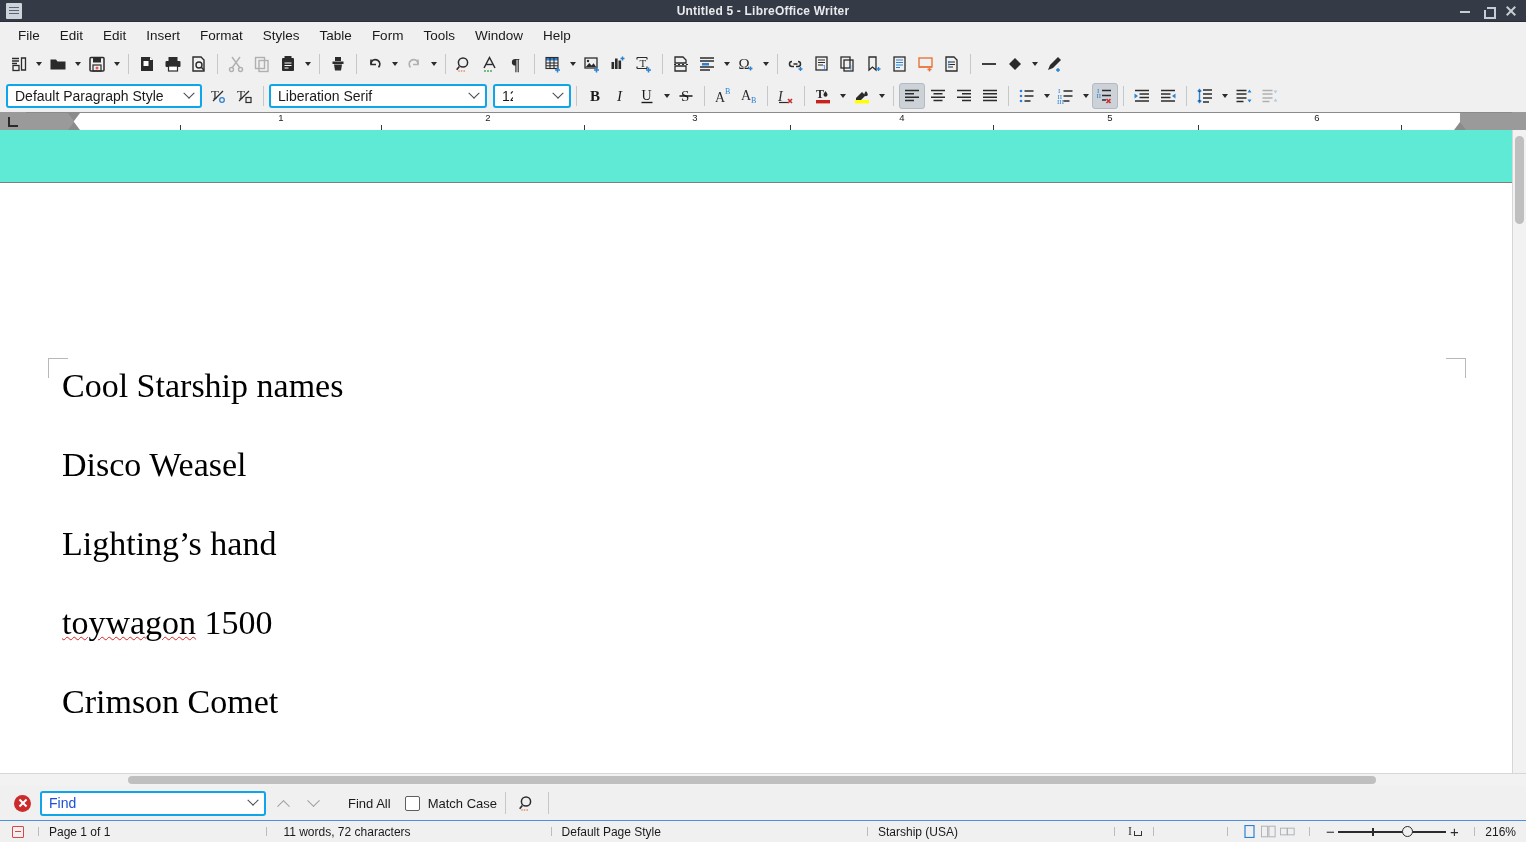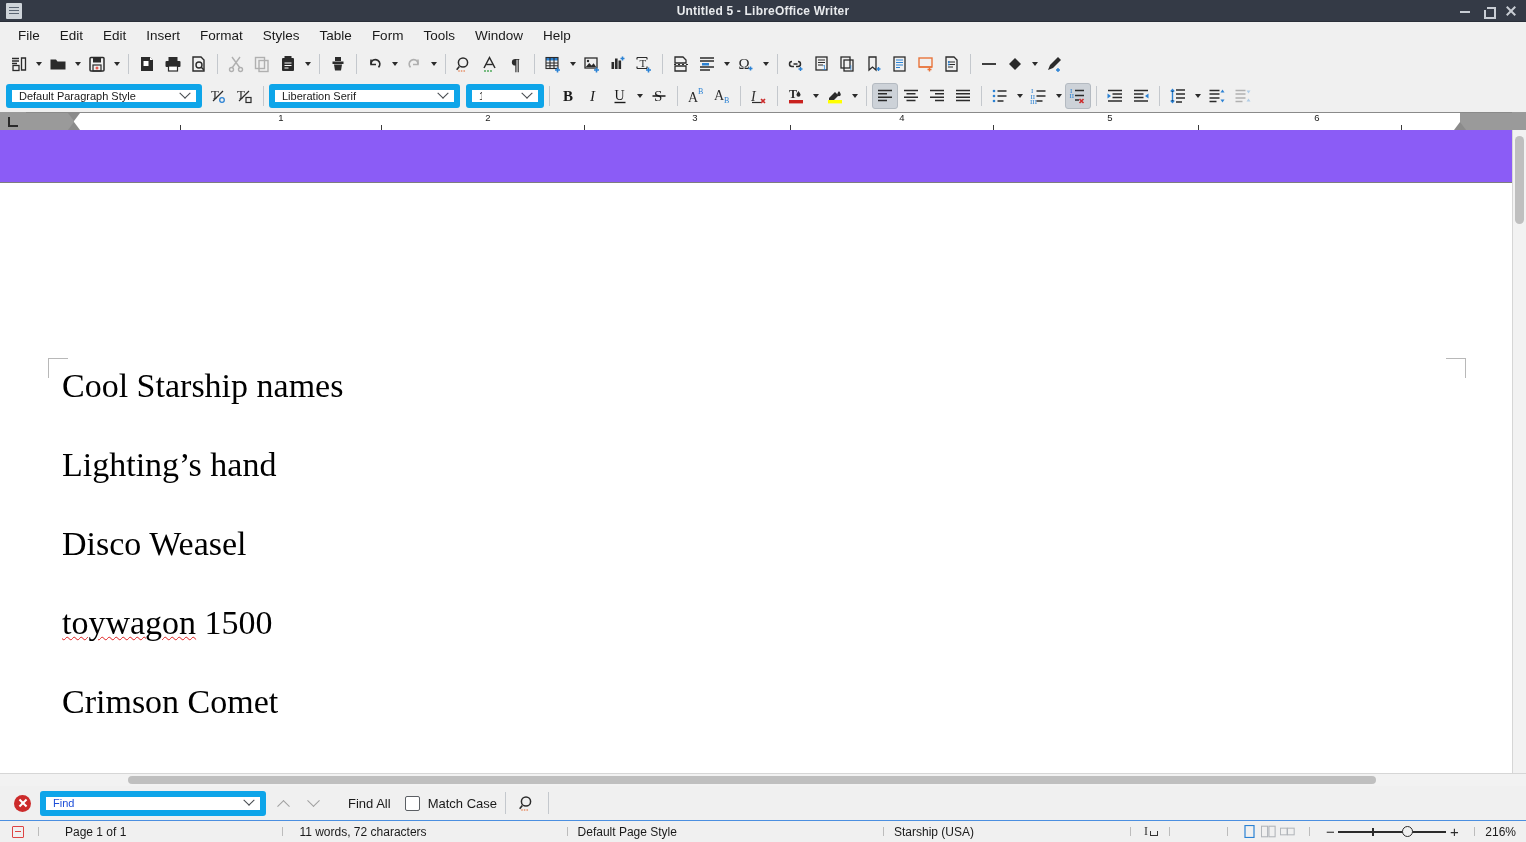--- a/index.html
+++ b/index.html
@@ -85,35 +85,35 @@
     content: ""; width: 0; height: 0;
     border-left: 3.5px solid transparent; border-right: 3.5px solid transparent;
     border-top: 4px solid #2b2b2b;
   }
   .sep {
     width: 1px; height: 20px; background: #c4c8cd; margin: 0 5px; flex: 0 0 1px;
   }
 
   
   .combo {
-    height: 24px; background: #fff; border: 6px solid #0ea5e9;
+    height: 24px; background: #fff; border: 2px solid #0ea5e9;
     border-radius: 3px; display: flex; align-items: center;
-    padding: 0 4px 0 7px; font-size: 11px; color: #1a1a1a; cursor: text;
+    padding: 0 4px 0 7px; font-size: 14px; color: #1a1a1a; cursor: text;
   }
   .combo .cv { flex: 1; white-space: nowrap; overflow: hidden; }
   .combo .cdrop {
     width: 14px; display: flex; align-items: center; justify-content: center;
     cursor: pointer;
   }
   .chev {
     width: 8px; height: 8px; border-right: 1.6px solid #45494e;
     border-bottom: 1.6px solid #45494e; transform: rotate(45deg) translate(-2px,-2px);
   }
   .para-style { width: 196px; margin-right: 4px; }
-  .font-name  { width: 191px; }
+  .font-name  { width: 218px; }
   .font-size  { width: 78px; gap: 38px; }
 
   
   .ruler-wrap {
     height: 18px; background: #9a9a9a; position: relative;
     flex: 0 0 18px; display: flex; align-items: stretch;
   }
   .ruler-corner {
     width: 26px; background: #9a9a9a; position: relative;
   }
@@ -138,21 +138,21 @@
   }
   .r-indent-top, .r-indent-bot {
     position: absolute; width: 0; height: 0;
     border-left: 6px solid transparent; border-right: 6px solid transparent;
   }
   .r-indent-top { top: 0; border-top: 8px solid #8b8b8b; }
   .r-indent-bot { bottom: 0; border-bottom: 8px solid #8b8b8b; }
 
   
   .doc-area {
-    flex: 1; position: relative; background: #8b5cf6;
+    flex: 1; position: relative; background: #5eead4;
     display: flex; overflow: hidden;
   }
   .doc-scroll {
     flex: 1; position: relative; overflow: hidden;
   }
   .page {
     position: absolute; left: 0; top: 52px; right: 0; bottom: 0;
     background: #ffffff; border-top: 1px solid #7e7e7e;
   }
   .text-bound {
@@ -873,22 +873,22 @@
 
 <div class="doc-area">
   <div class="doc-scroll">
     <div class="page">
       <div class="text-bound">
         <div class="corner-mark cm-tl"></div>
         <div class="corner-mark cm-tr"></div>
       </div>
       <div class="doc-text">
         <div class="doc-line">Cool Starship names</div>
+        <div class="doc-line">Disco Weasel</div>
         <div class="doc-line">Lighting’s hand</div>
-        <div class="doc-line">Disco Weasel</div>
         <div class="doc-line"><span class="misspell">toywagon</span><span> 1500</span></div>
         <div class="doc-line">Crimson Comet</div>
       </div>
     </div>
   </div>
   <div class="vscroll">
     <div class="vthumb"></div>
   </div>
 </div>
 
@@ -924,21 +924,21 @@
           <circle cx="9.2" cy="16" r="0.9"></circle>
         </g>
       </svg>
   </div>
   <div class="find-sep"></div>
 </div>
 
 <div class="statusbar">
   <div class="save-ico"></div>
   <div class="sb-dot"></div>
-  <div class="sb-text" style="margin-left:20px">Page 1 of 1</div>
+  <div class="sb-text" style="margin-left:4px">Page 1 of 1</div>
 
   <div style="width:150px"></div>
   <div class="sb-dot"></div>
   <div class="sb-text" style="margin-left:10px">11 words, 72 characters</div>
 
   <div style="width:134px"></div>
   <div class="sb-dot"></div>
   <div class="sb-text" style="margin-left:4px">Default Page Style</div>
 
   <div style="width:200px"></div>

